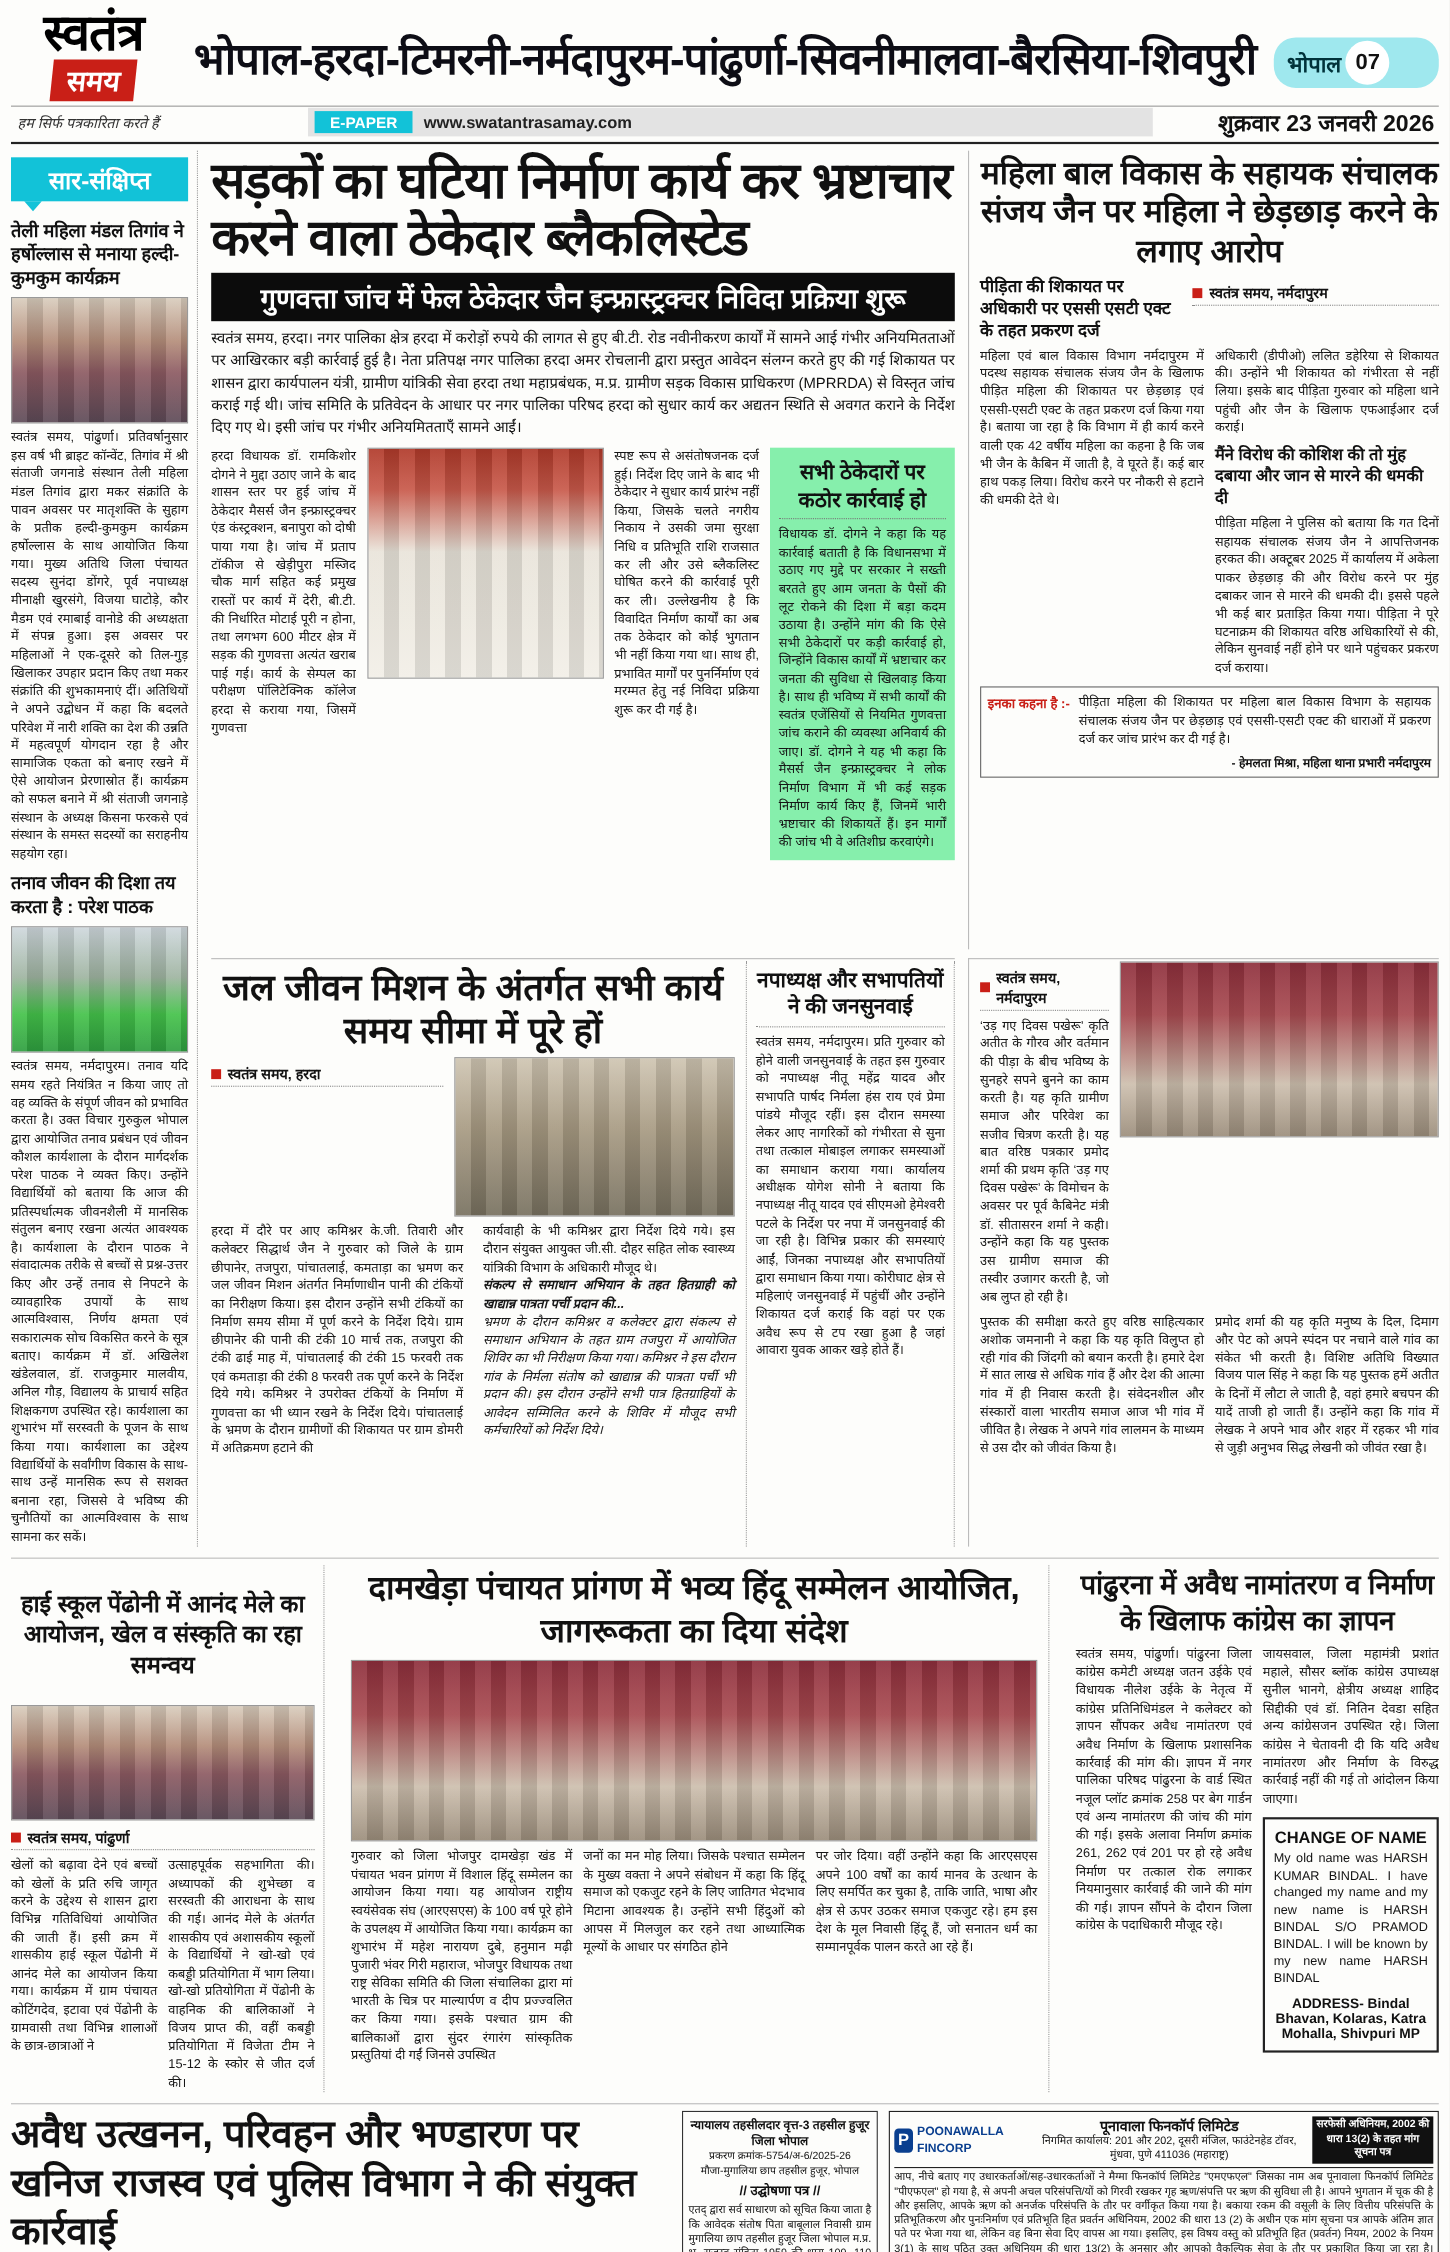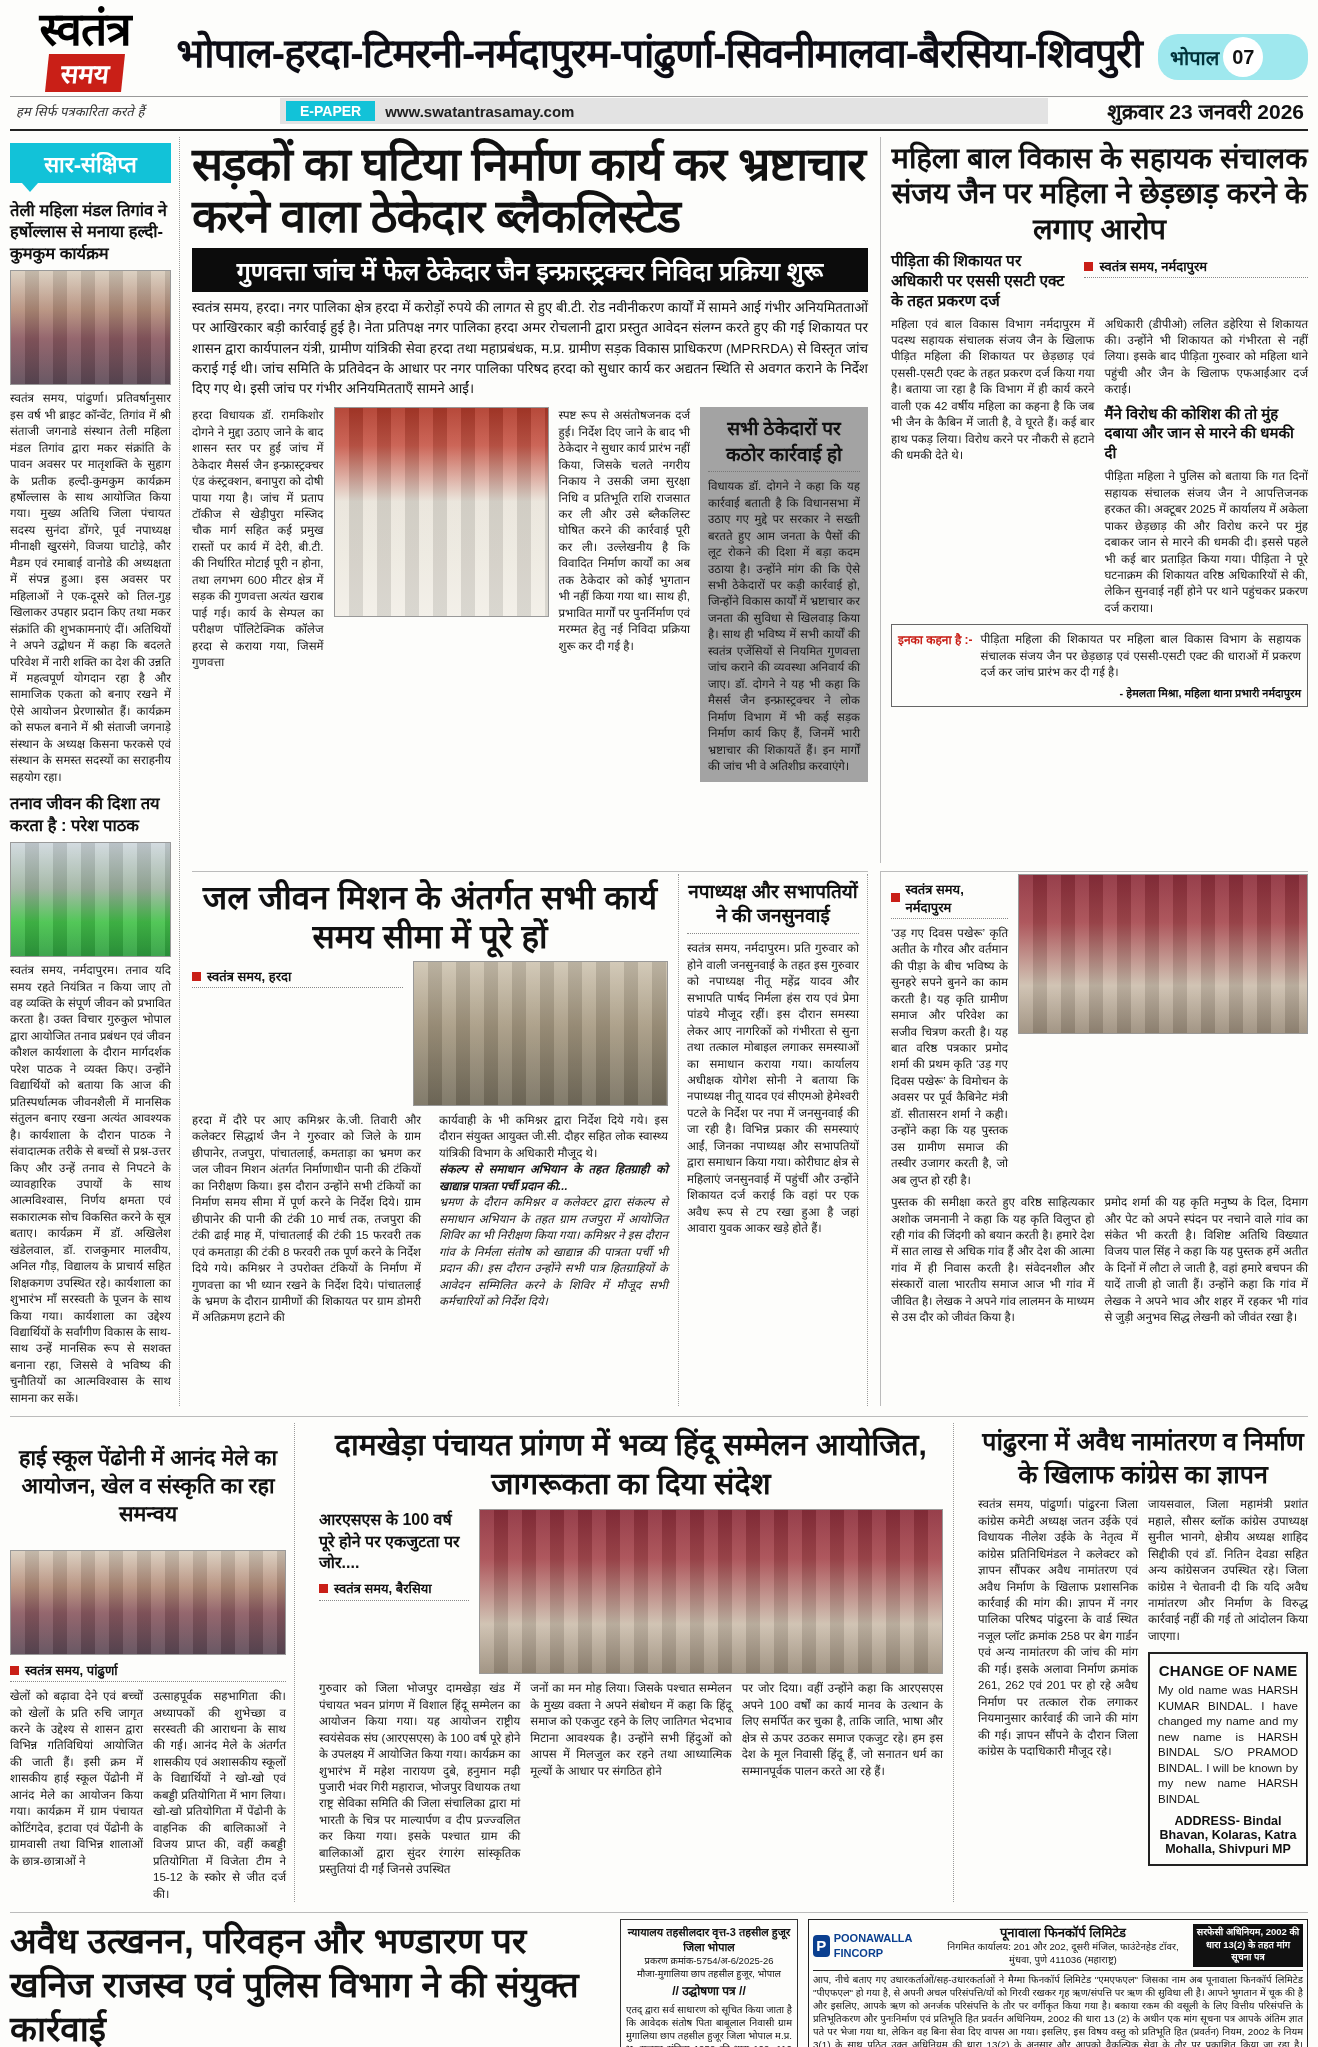--- a/index.html
+++ b/index.html
@@ -54,21 +54,21 @@
   .sb-headline{font-weight:800;font-size:16.5px;line-height:1.3;margin:8px 0 6px 0;}
   .sb-photo{width:100%;height:115px;margin-bottom:5px;}
   
   .lead-headline{font-size:46px;font-weight:800;line-height:1.12;letter-spacing:-1px;margin:2px 0 6px 0;}
   .reverse-bar{background:#0c0c0c;color:#fff;font-weight:800;font-size:25px;text-align:center;
                padding:5px 4px;margin-bottom:6px;}
   .lead-intro{font-size:13.5px;line-height:1.5;text-align:justify;margin-bottom:6px;}
   .lead-mid{display:flex;gap:10px;}
   .lead-col{flex:1;}
   .lead-photo{flex:0 0 215px;height:210px;}
-  .blue-box{flex:0 0 168px;background:#a3a3a3;padding:8px;}
+  .blue-box{flex:0 0 168px;background:#86efac;padding:8px;}
   .blue-box-title{font-weight:800;font-size:19px;text-align:center;border-bottom:1px dotted #777;
                   padding-bottom:4px;margin-bottom:6px;}
   
   .art-right{padding-left:2px;}
   .h-right{font-size:29px;font-weight:800;line-height:1.22;text-align:center;margin:4px 0;}
   .sub2{display:flex;gap:10px;}
   .sub2-left{flex:0 0 44%;font-weight:800;font-size:15.5px;line-height:1.3;}
   .quote-box{border:1px solid #666;padding:6px;margin-top:8px;display:flex;gap:8px;}
   .quote-label{color:#c91f17;font-weight:800;font-size:12px;white-space:nowrap;}
   .quote-sign{font-weight:800;font-size:11px;text-align:right;margin-top:4px;}
@@ -268,28 +268,20 @@
       <div class="dotted"></div>
       <div style="display:flex;gap:10px;">
         <div class="body-txt" style="flex:1;">खेलों को बढ़ावा देने एवं बच्चों को खेलों के प्रति रुचि जागृत करने के उद्देश्य से शासन द्वारा विभिन्न गतिविधियां आयोजित की जाती हैं। इसी क्रम में शासकीय हाई स्कूल पेंढोनी में आनंद मेले का आयोजन किया गया। कार्यक्रम में ग्राम पंचायत कोटिंगदेव, इटावा एवं पेंढोनी के ग्रामवासी तथा विभिन्न शालाओं के छात्र-छात्राओं ने</div>
         <div class="body-txt" style="flex:1;">उत्साहपूर्वक सहभागिता की। अध्यापकों की शुभेच्छा व सरस्वती की आराधना के साथ की गई। आनंद मेले के अंतर्गत शासकीय एवं अशासकीय स्कूलों के विद्यार्थियों ने खो-खो एवं कबड्डी प्रतियोगिता में भाग लिया। खो-खो प्रतियोगिता में पेंढोनी के वाहनिक की बालिकाओं ने विजय प्राप्त की, वहीं कबड्डी प्रतियोगिता में विजेता टीम ने 15-12 के स्कोर से जीत दर्ज की।</div>
       </div>
     </article>
 
     <article class="damkheda">
       <h2 class="h-dam">दामखेड़ा  पंचायत प्रांगण में भव्य हिंदू सम्मेलन आयोजित, जागरूकता का दिया संदेश</h2>
       <div class="dam-top">
-        <div class="dam-sub">
-          <div>आरएसएस के 100 वर्ष पूरे होने पर एकजुटता पर जोर....</div>
-          <div class="byline">
-            <span class="sq"></span>
-            <span>स्वतंत्र समय, बैरसिया</span>
-          </div>
-          <div class="dotted"></div>
-        </div>
         <div class="photo stage dam-photo"></div>
       </div>
       <div style="display:flex;gap:10px;margin-top:6px;">
         <div class="body-txt" style="flex:1;">गुरुवार को जिला भोजपुर दामखेड़ा खंड में पंचायत भवन प्रांगण में विशाल हिंदू सम्मेलन का आयोजन किया गया। यह आयोजन राष्ट्रीय स्वयंसेवक संघ (आरएसएस) के 100 वर्ष पूरे होने के उपलक्ष्य में आयोजित किया गया। कार्यक्रम का शुभारंभ में महेश नारायण दुबे, हनुमान मढ़ी पुजारी भंवर गिरी महाराज, भोजपुर विधायक तथा राष्ट्र सेविका समिति की जिला संचालिका द्वारा मां भारती के चित्र पर माल्यार्पण व दीप प्रज्ज्वलित कर किया गया। इसके पश्चात ग्राम की बालिकाओं द्वारा सुंदर रंगारंग सांस्कृतिक प्रस्तुतियां दी गईं जिनसे उपस्थित</div>
         <div class="body-txt" style="flex:1;">जनों का मन मोह लिया। जिसके पश्चात सम्मेलन के मुख्य वक्ता ने अपने संबोधन में कहा कि हिंदू समाज को एकजुट रहने के लिए जातिगत भेदभाव मिटाना आवश्यक है। उन्होंने सभी हिंदुओं को आपस में मिलजुल कर रहने तथा आध्यात्मिक मूल्यों के आधार पर संगठित होने</div>
         <div class="body-txt" style="flex:1;">पर जोर दिया। वहीं उन्होंने कहा कि आरएसएस अपने 100 वर्षों का कार्य मानव के उत्थान के लिए समर्पित कर चुका है, ताकि जाति, भाषा और क्षेत्र से ऊपर उठकर समाज एकजुट रहे। हम इस देश के मूल निवासी हिंदू हैं, जो सनातन धर्म का सम्मानपूर्वक पालन करते आ रहे हैं।</div>
       </div>
     </article>
 
     <article class="congress">

